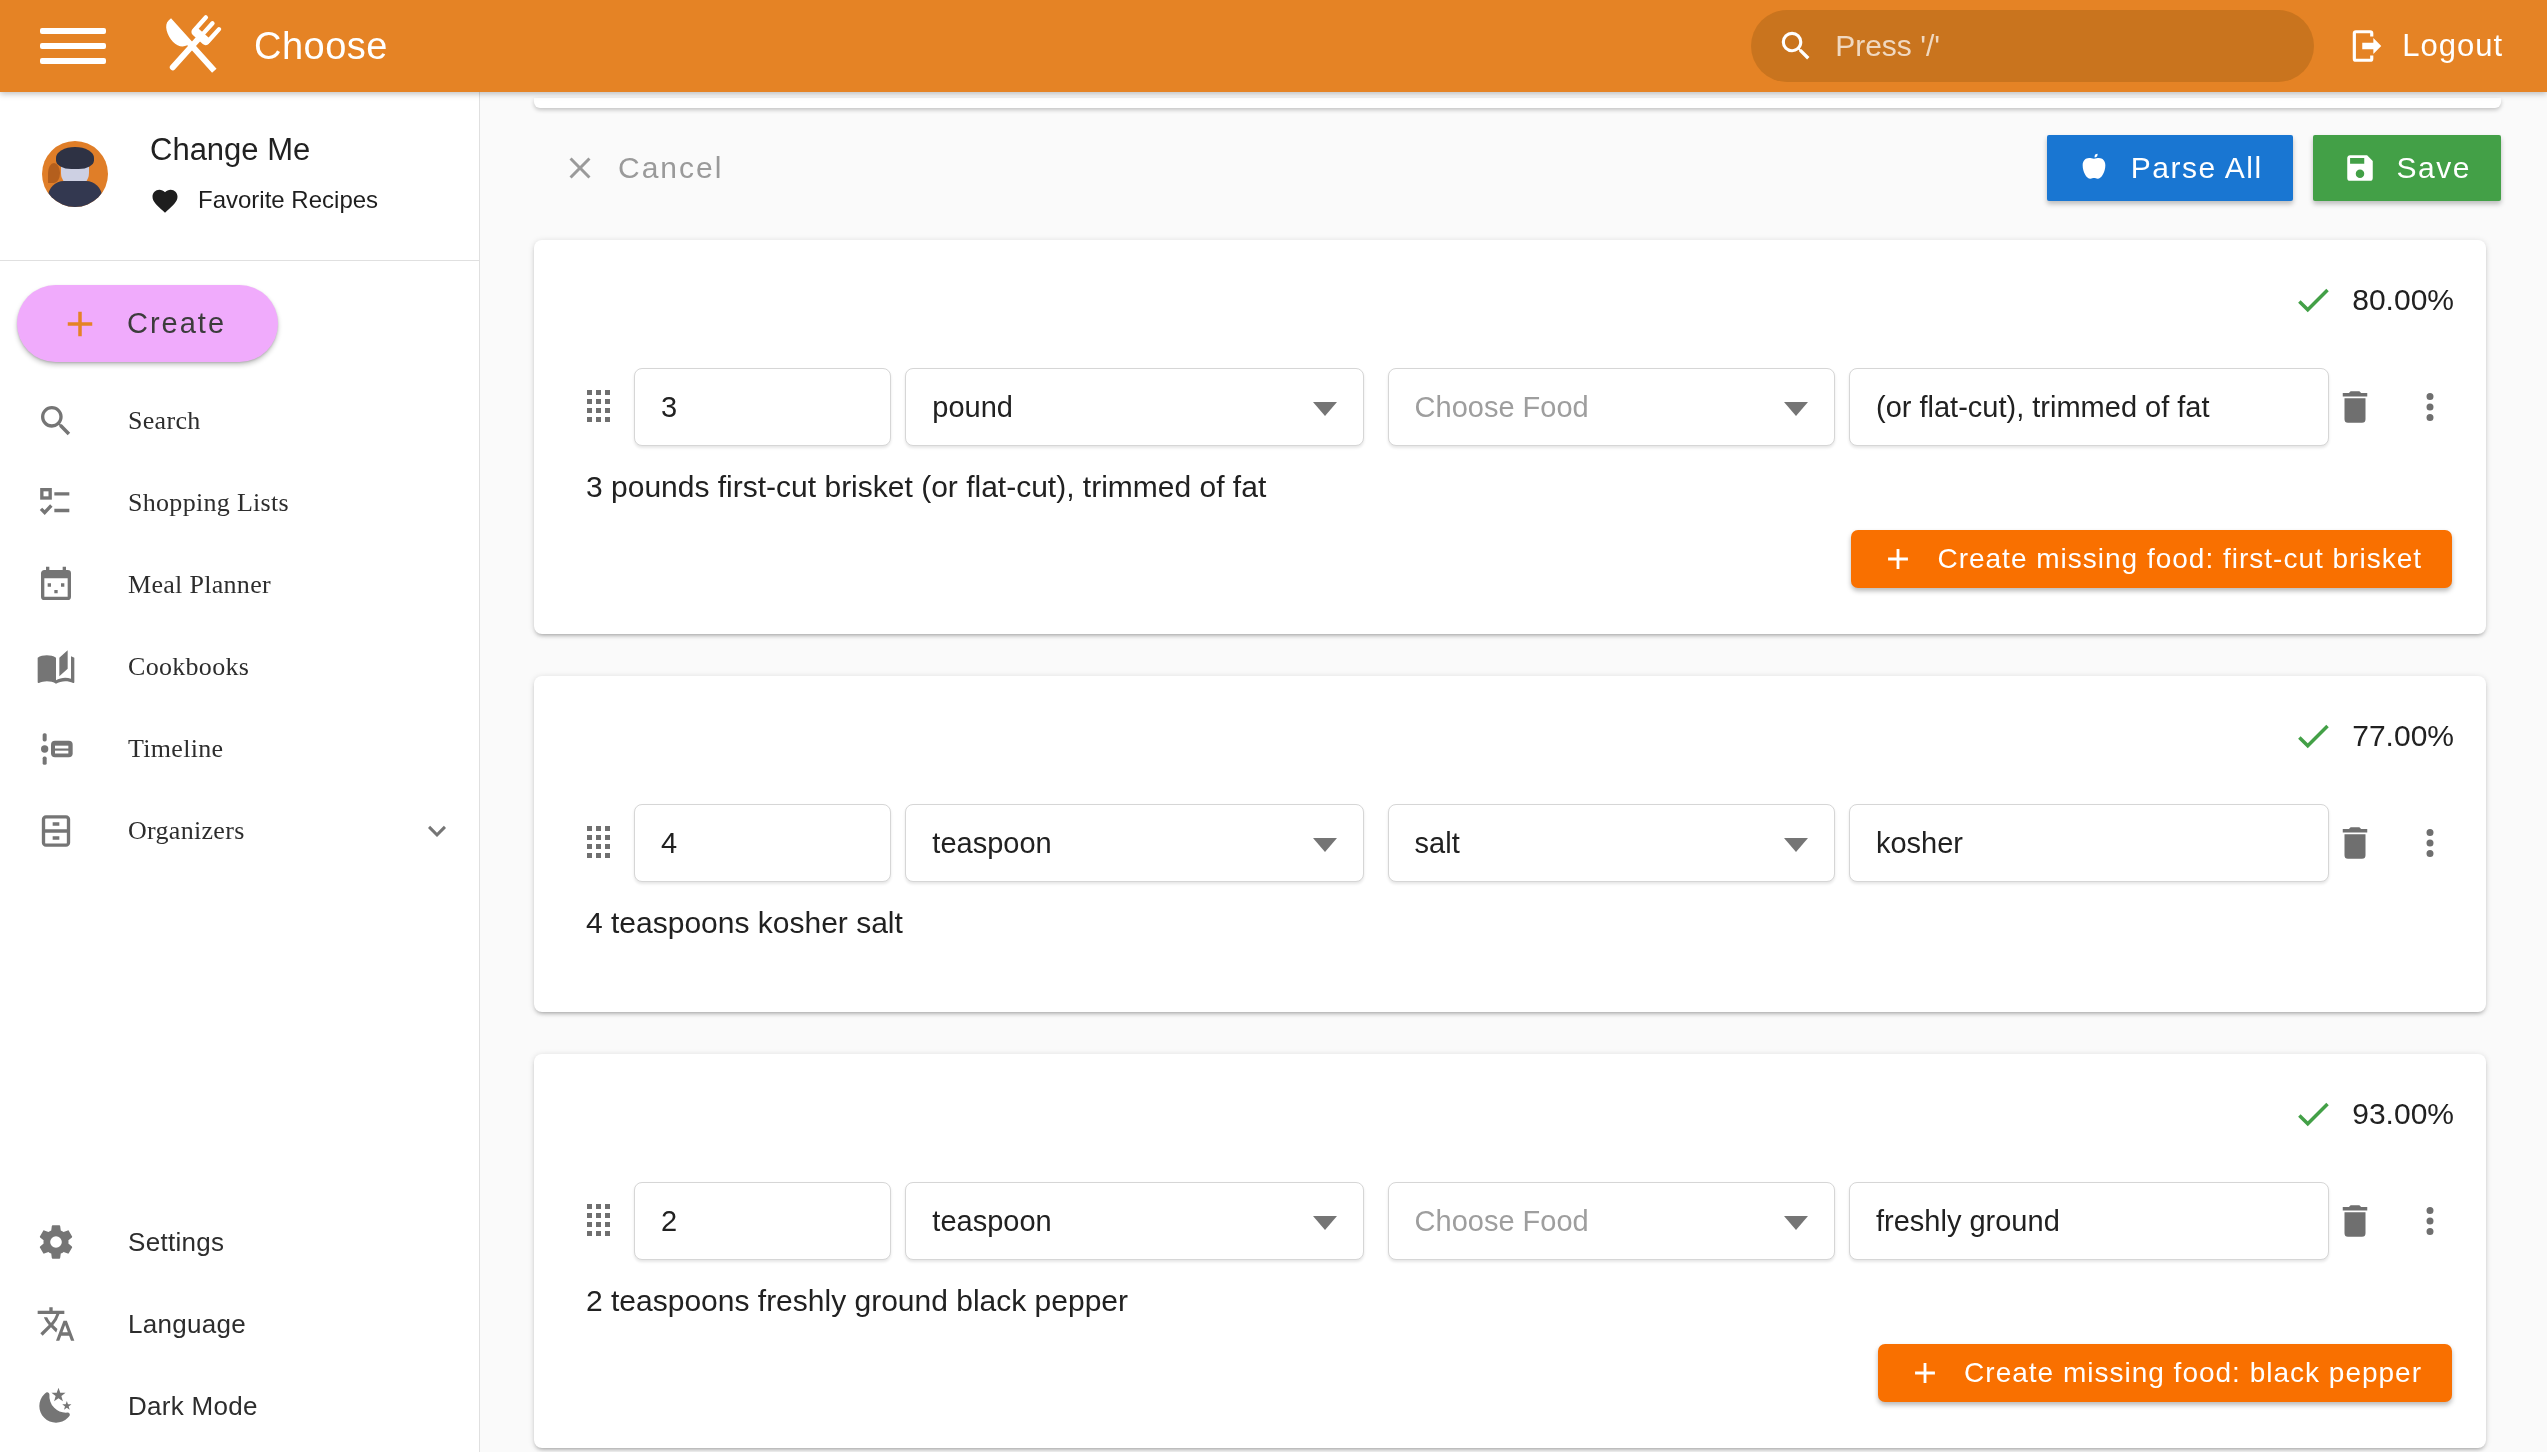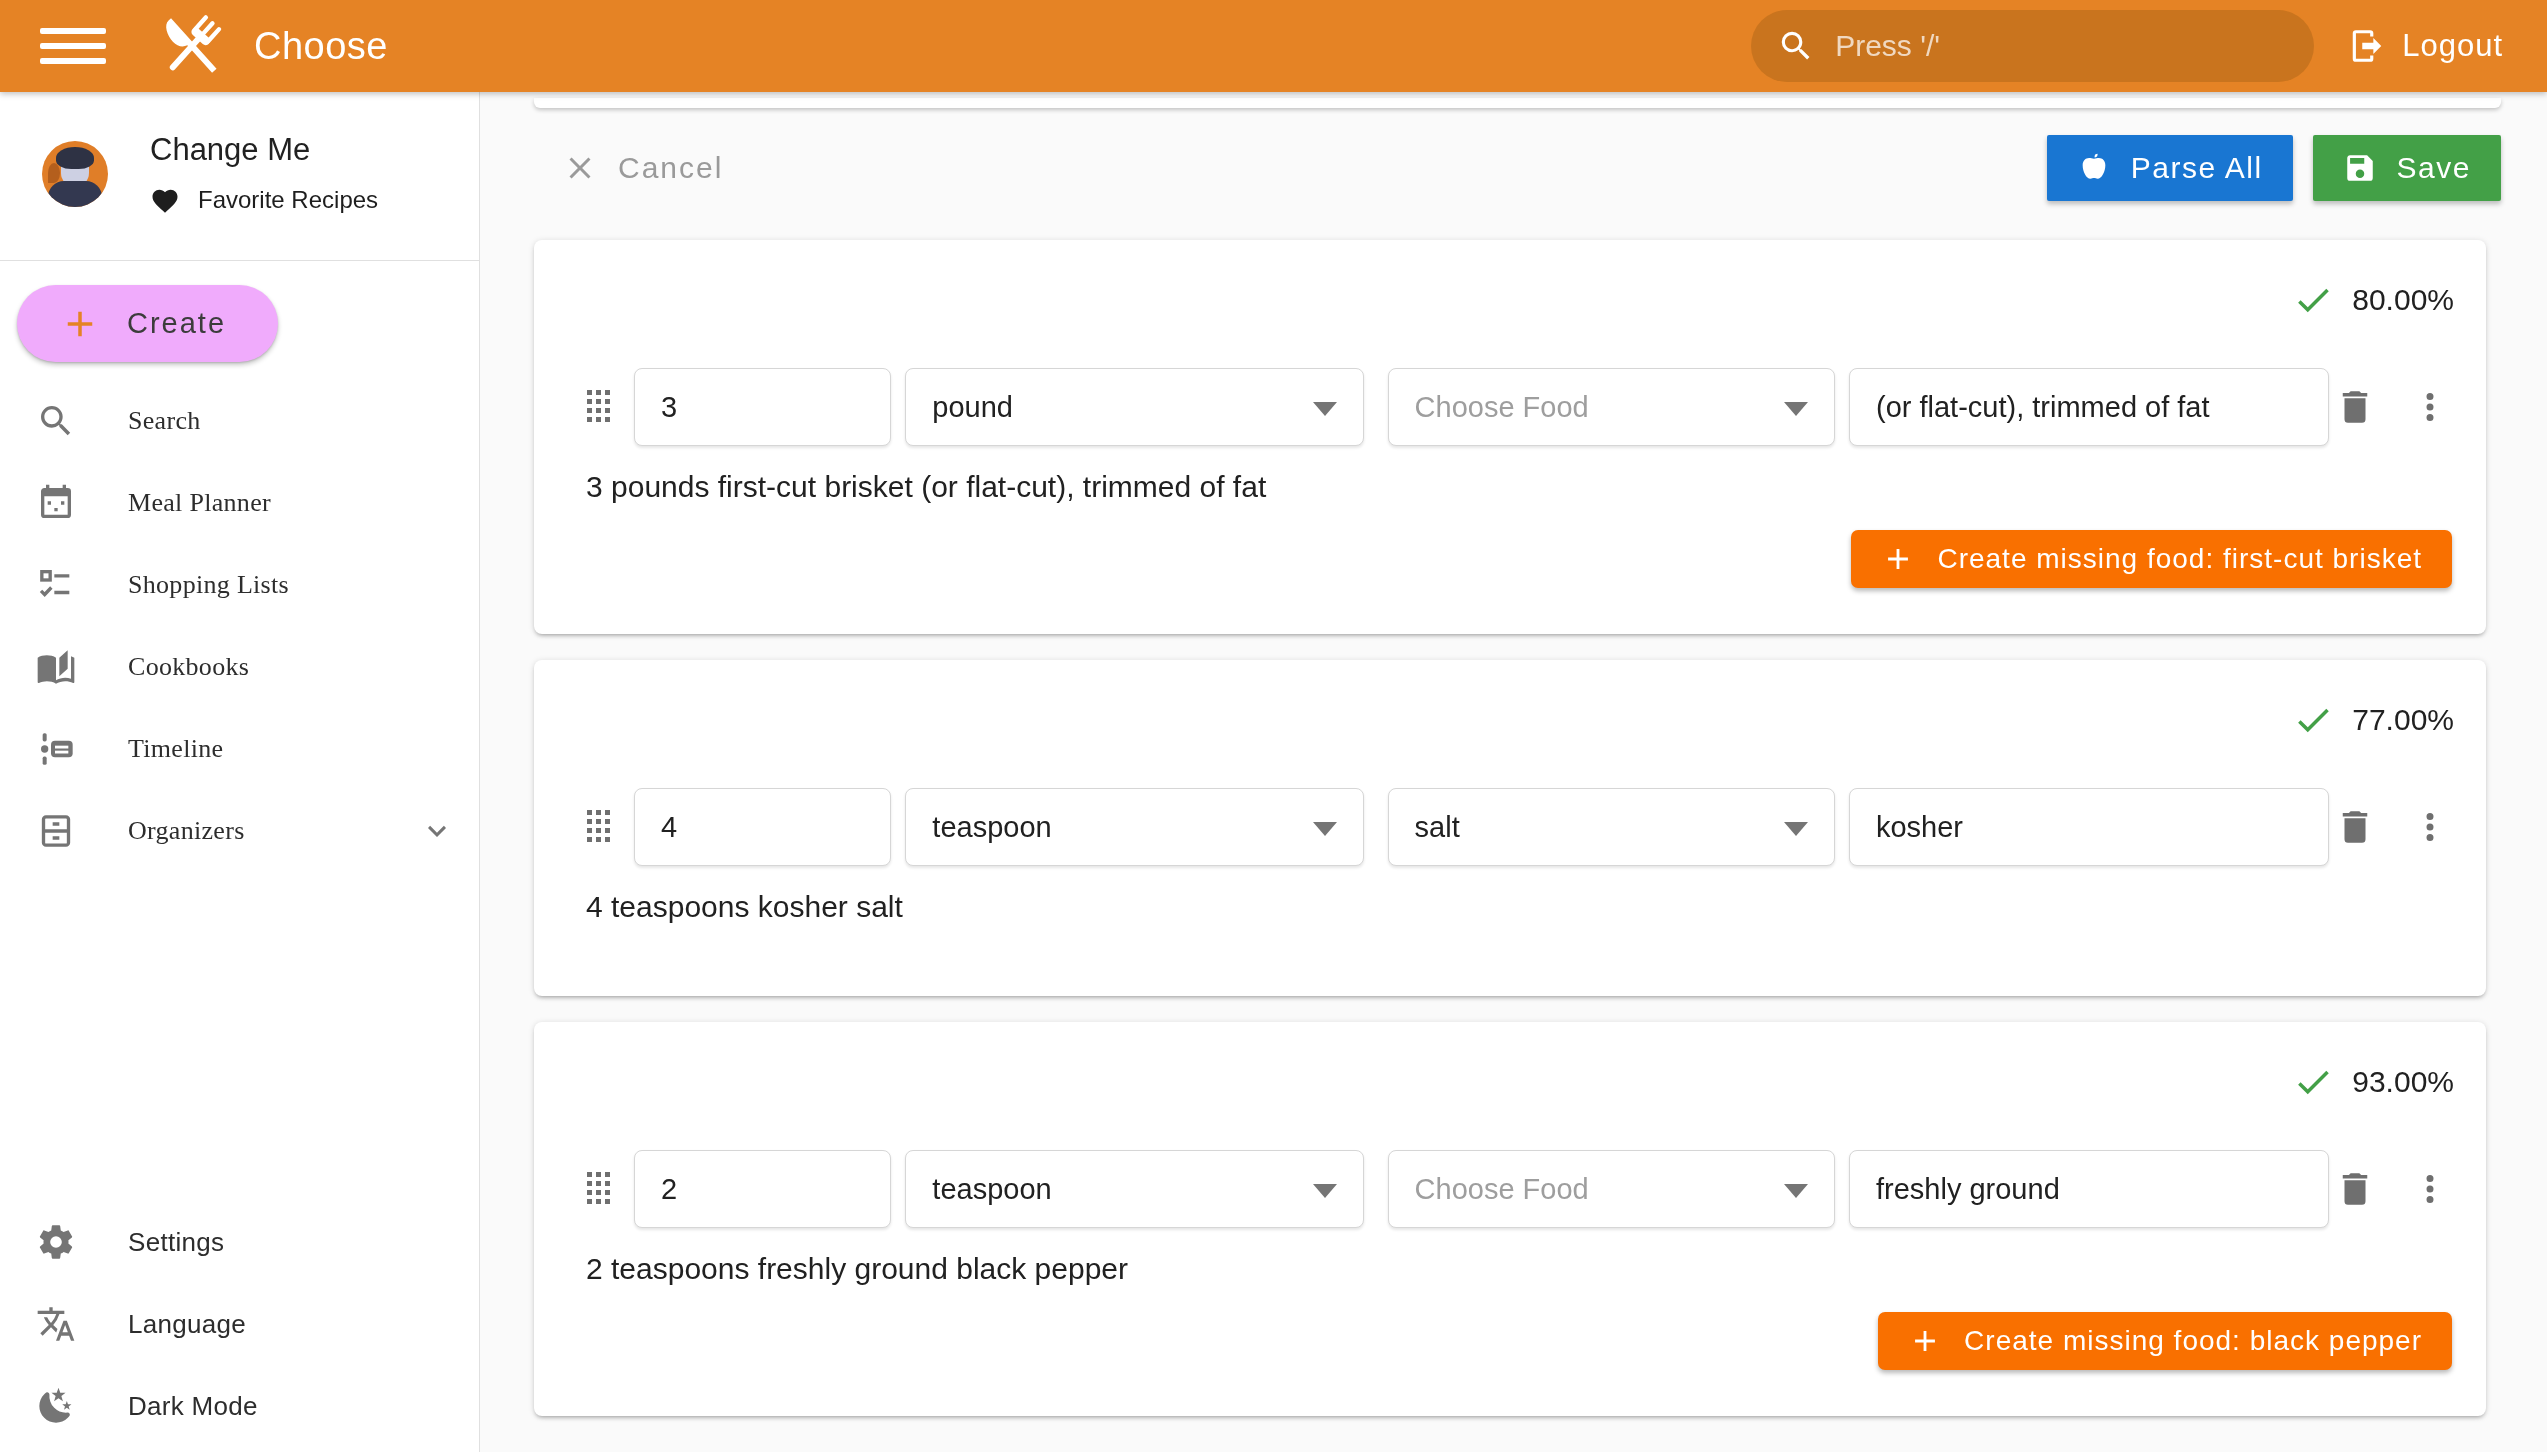--- a/index.html
+++ b/index.html
@@ -57,21 +57,21 @@
   .toolbar { position:absolute; top:43px; left:53px; width:1967px; height:66px; display:flex; align-items:center; }
   .cancel-btn { display:flex; align-items:center; gap:20px; background:none; border:none; cursor:pointer;
                 margin-left:28px; font-family:inherit; font-size:30px; font-weight:500; letter-spacing:2px; color:#9a9a9a; }
   .toolbar-spacer { flex:1; }
   .btn { height:66px; border:none; border-radius:2px; display:flex; align-items:center; gap:20px;
          padding:0 30px; cursor:pointer; font-family:inherit; font-size:30px; font-weight:500;
          letter-spacing:1.5px; color:#fff; box-shadow:0 3px 5px rgba(0,0,0,0.25); }
   .btn-parse { background:#1976D2; margin-right:20px; }
   .btn-save { background:#43A047; }
 
-  .cards { position:absolute; top:148px; left:53px; width:1952px; display:flex; flex-direction:column; gap:26px; }
+  .cards { position:absolute; top:148px; left:53px; width:1952px; display:flex; flex-direction:column; gap:42px; }
   .card { background:#fff; border-radius:8px; padding:40px 26px 46px 52px;
           box-shadow:0 3px 4px -2px rgba(0,0,0,0.3), 0 1px 6px rgba(0,0,0,0.14); }
   .card.no-missing { padding-bottom:70px; }
   .conf-row { height:40px; display:flex; align-items:center; justify-content:flex-end; gap:18px; padding-right:6px; }
   .conf-text { font-size:30px; color:#212121; }
   .fields-row { margin-top:48px; display:flex; align-items:center; }
   .drag-handle { width:26px; margin-right:22px; color:#6f6f6f; display:flex; cursor:grab; }
   .field { height:78px; border:1px solid #d6d6d6; border-radius:8px; background:#fff; position:relative;
            display:flex; align-items:center; box-shadow:0 2px 3px rgba(0,0,0,0.10); }
   .field input { border:none; outline:none; background:transparent; font-family:inherit; font-size:29px;
@@ -162,34 +162,34 @@
     <div class="nav-item">
       <span class="nav-icon">
         <svg width="40" height="40" viewBox="0 0 24 24" fill="currentColor">
             <path d="M9.5 3A6.5 6.5 0 0 1 16 9.5c0 1.61-.59 3.09-1.56 4.23l.27.27h.79l5 5-1.5 1.5-5-5v-.79l-.27-.27A6.52 6.52 0 0 1 9.5 16 6.5 6.5 0 0 1 3 9.5 6.5 6.5 0 0 1 9.5 3m0 2C7 5 5 7 5 9.5S7 14 9.5 14 14 12 14 9.5 12 5 9.5 5z"></path>
           </svg>
       </span>
       <span class="nav-label">Search</span>
     </div>
     <div class="nav-item">
       <span class="nav-icon">
-        <svg width="40" height="40" viewBox="0 0 24 24" fill="currentColor">
-            <path d="M19 3h-1V1h-2v2H8V1H6v2H5c-1.11 0-2 .89-2 2v14a2 2 0 0 0 2 2h14a2 2 0 0 0 2-2V5a2 2 0 0 0-2-2m0 16H5V8h14v11M7 11h2v2H7v-2m4 4h2v2h-2v-2m4-4h2v2h-2v-2z"></path>
-          </svg>
-      </span>
-      <span class="nav-label">Meal Planner</span>
-    </div>
-    <div class="nav-item">
-      <span class="nav-icon">
         <svg width="40" height="40" viewBox="0 0 24 24" fill="none" stroke="currentColor" stroke-width="2">
             <rect x="3.5" y="4" width="5" height="5"></rect>
             <path d="M11 6.5h9M11 16.5h9M3 15.5l2.2 2.2 4-4.2" fill="none"></path>
           </svg>
       </span>
       <span class="nav-label">Shopping Lists</span>
+    </div>
+    <div class="nav-item">
+      <span class="nav-icon">
+        <svg width="40" height="40" viewBox="0 0 24 24" fill="currentColor">
+            <path d="M19 3h-1V1h-2v2H8V1H6v2H5c-1.11 0-2 .89-2 2v14a2 2 0 0 0 2 2h14a2 2 0 0 0 2-2V5a2 2 0 0 0-2-2m0 16H5V8h14v11M7 11h2v2H7v-2m4 4h2v2h-2v-2m4-4h2v2h-2v-2z"></path>
+          </svg>
+      </span>
+      <span class="nav-label">Meal Planner</span>
     </div>
     <div class="nav-item">
       <span class="nav-icon">
         <svg width="40" height="40" viewBox="0 0 24 24" fill="currentColor">
             <path d="M19 2L14 6.5v11L19 13.09V2M6.5 5C4.55 5 2.45 5.4 1 6.5v14.66c0 .25.25.5.5.5.1 0 .15-.07.25-.07 1.35-.65 3.3-1.09 4.75-1.09 1.95 0 4.05.4 5.5 1.5 1.35-.85 3.8-1.5 5.5-1.5 1.65 0 3.35.31 4.75 1.06.1.05.15.03.25.03.25 0 .5-.25.5-.5V6.5c-.6-.45-1.25-.75-2-1V19c-1.1-.35-2.3-.5-3.5-.5-1.7 0-4.15.65-5.5 1.5V6.5C10.55 5.4 8.45 5 6.5 5z"></path>
           </svg>
       </span>
       <span class="nav-label">Cookbooks</span>
     </div>
     <div class="nav-item">

